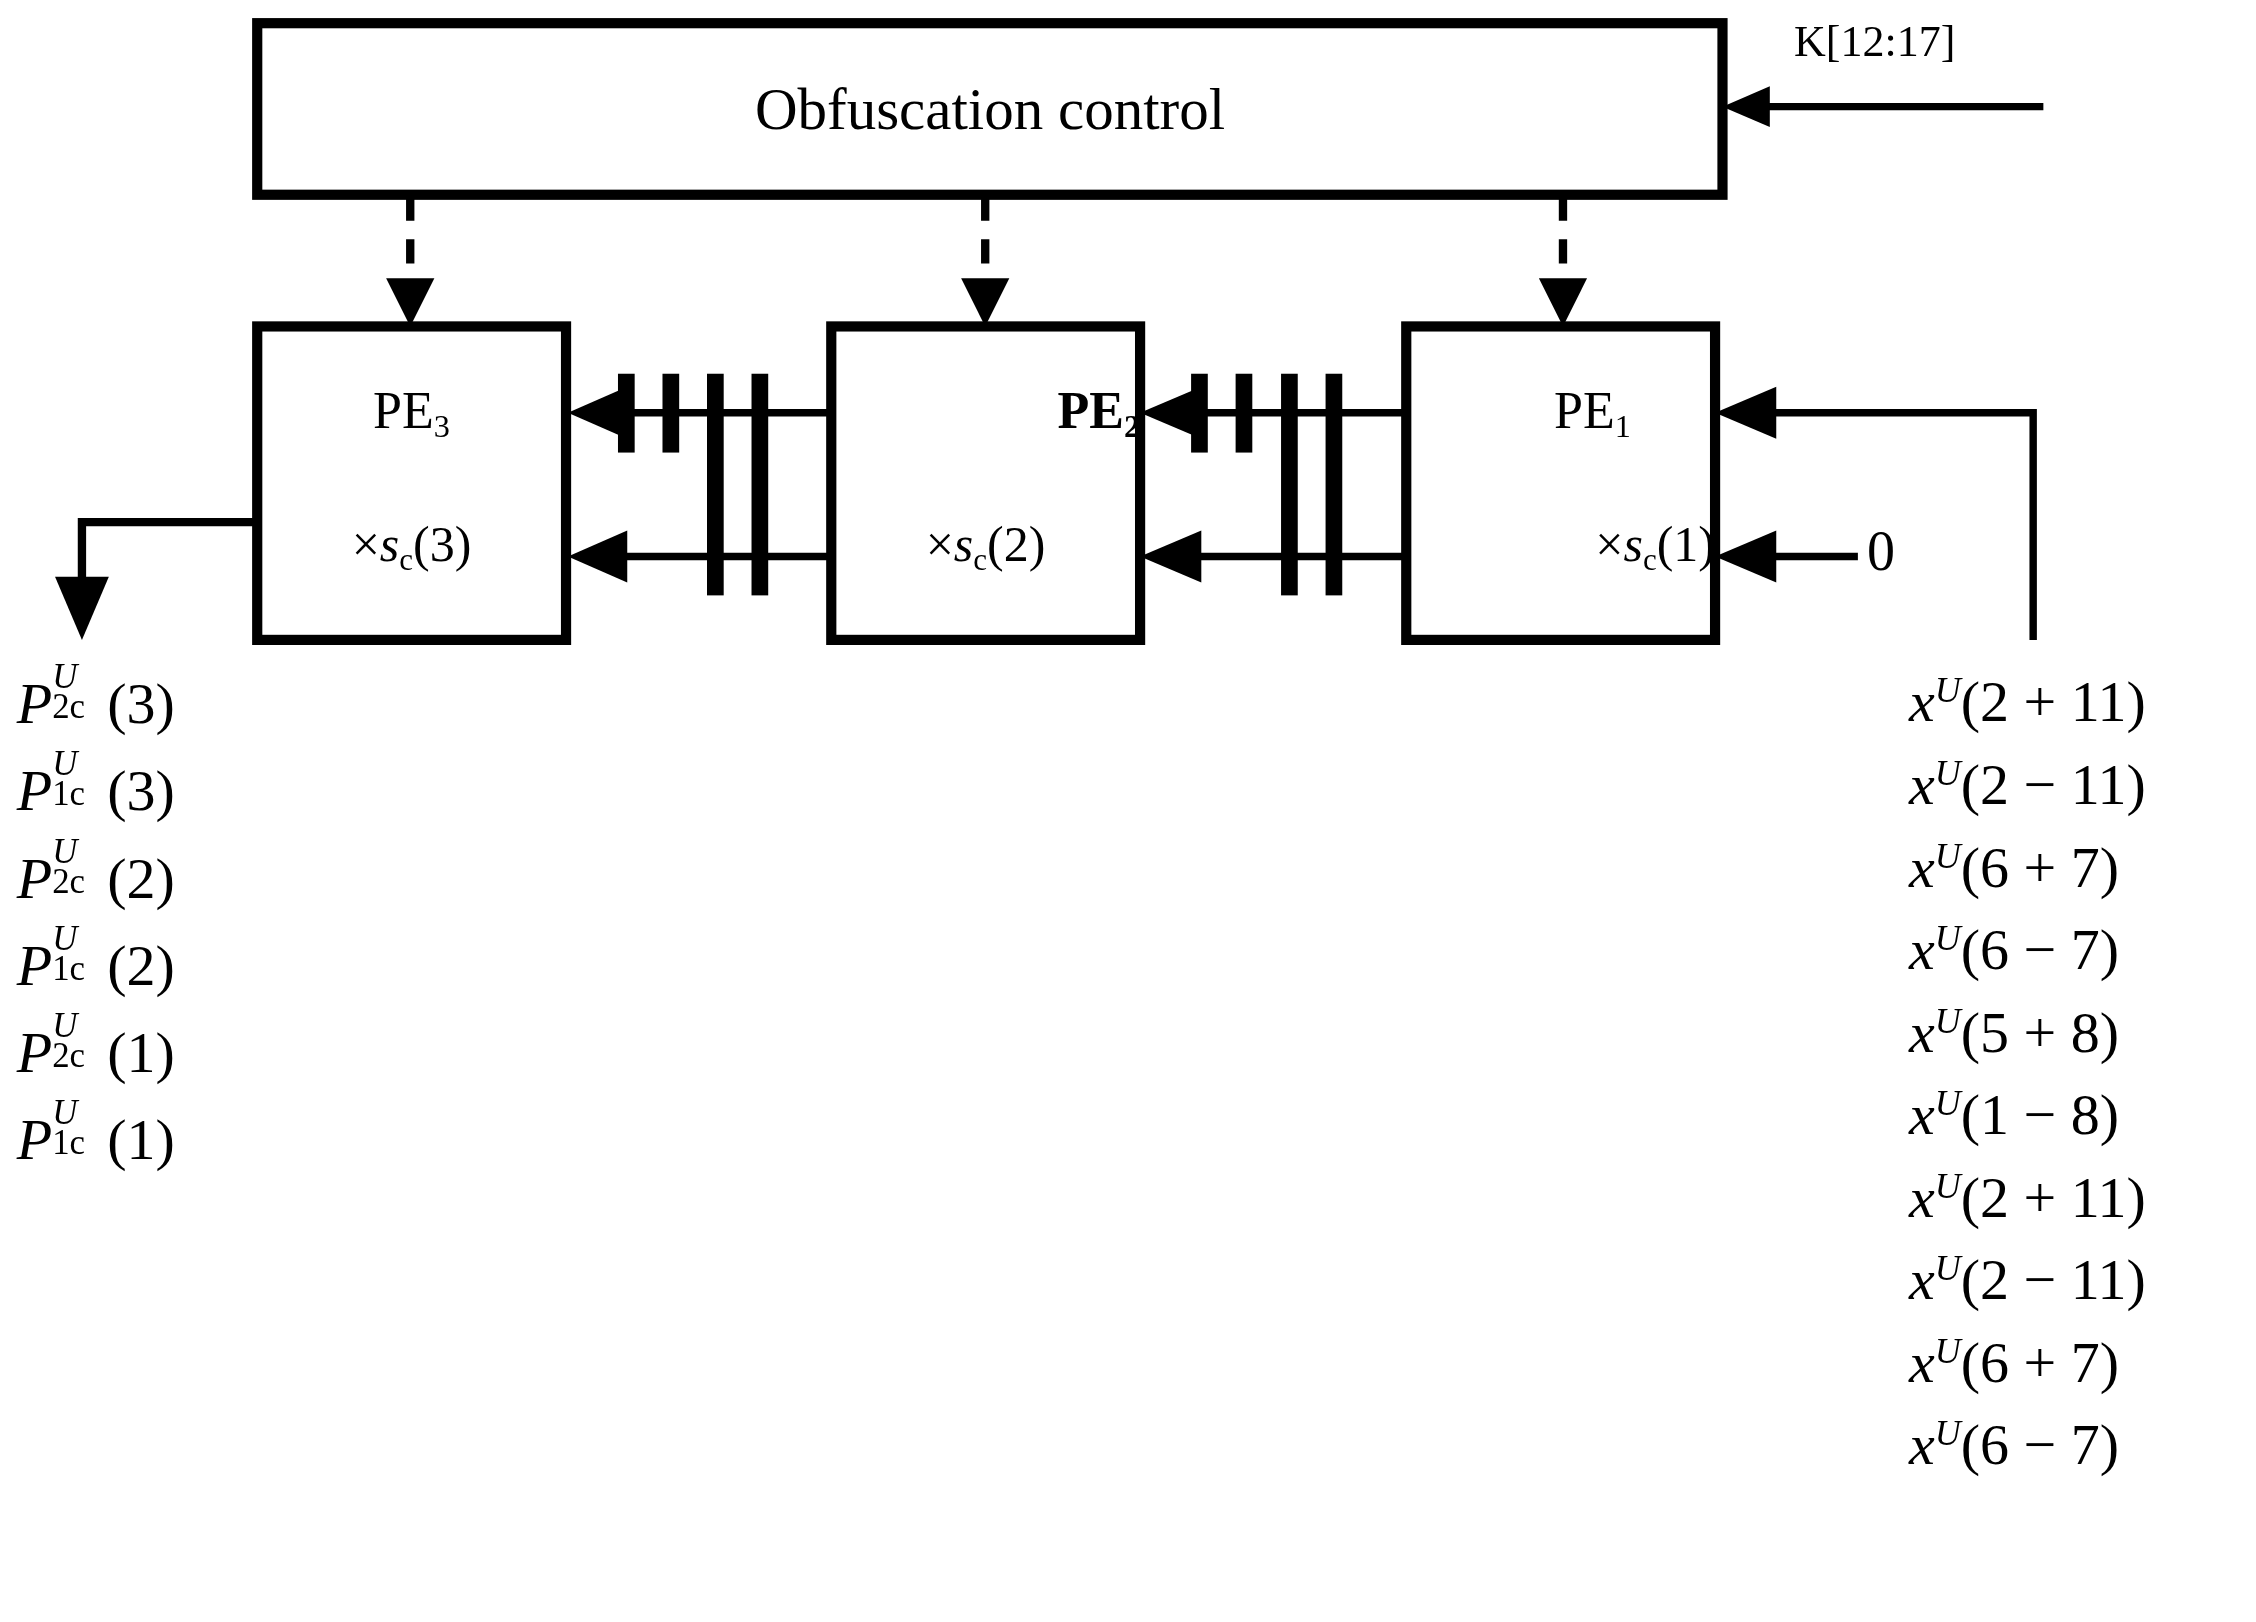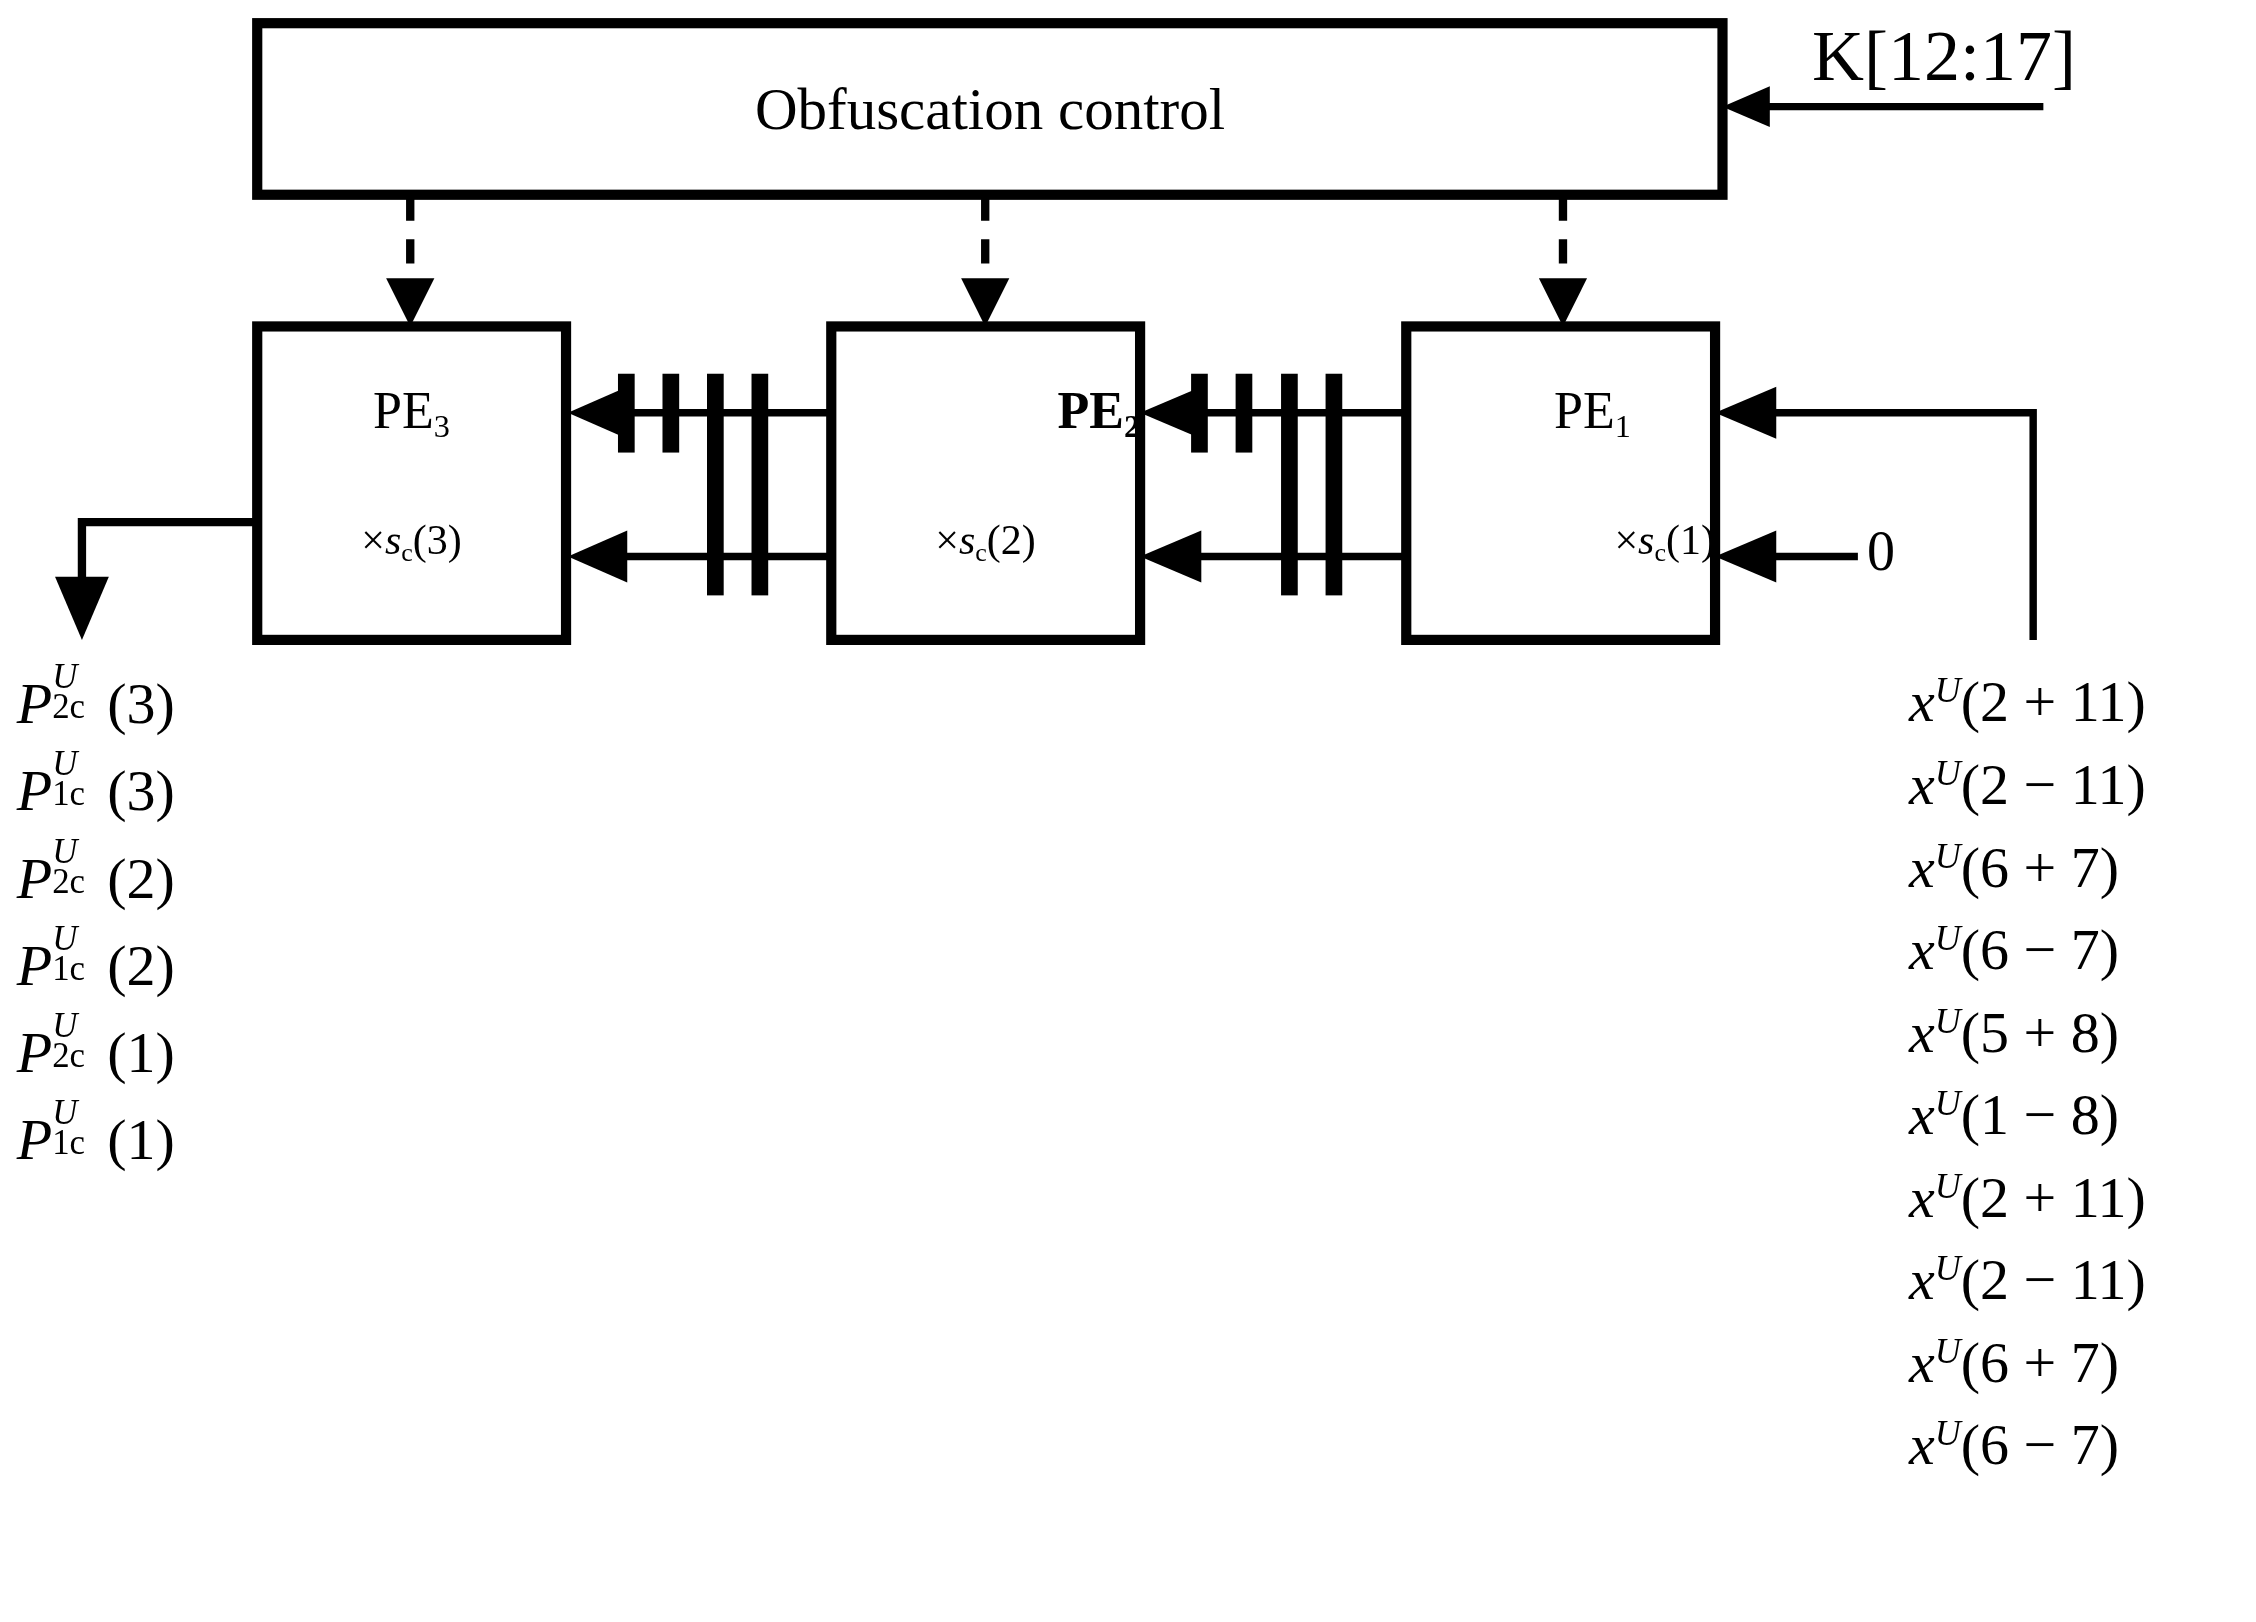--- a/index.html
+++ b/index.html
@@ -30,25 +30,24 @@
     white-space: nowrap;
     line-height: 1;
   }
   .box-title {
     font-size: 59px;
   }
   .pe-name {
     font-size: 52px;
   }
   .pe-scale {
-    font-size: 42px;
+    font-size: 50px;
   }
   .key-label {
-    font-size: 72px;
-    margin-left: 18px;
+    font-size: 44px;
   }
   .zero-label {
     font-size: 56px;
   }
   .out-label {
     font-size: 58px;
   }
   .in-label {
     font-size: 58px;
   }

